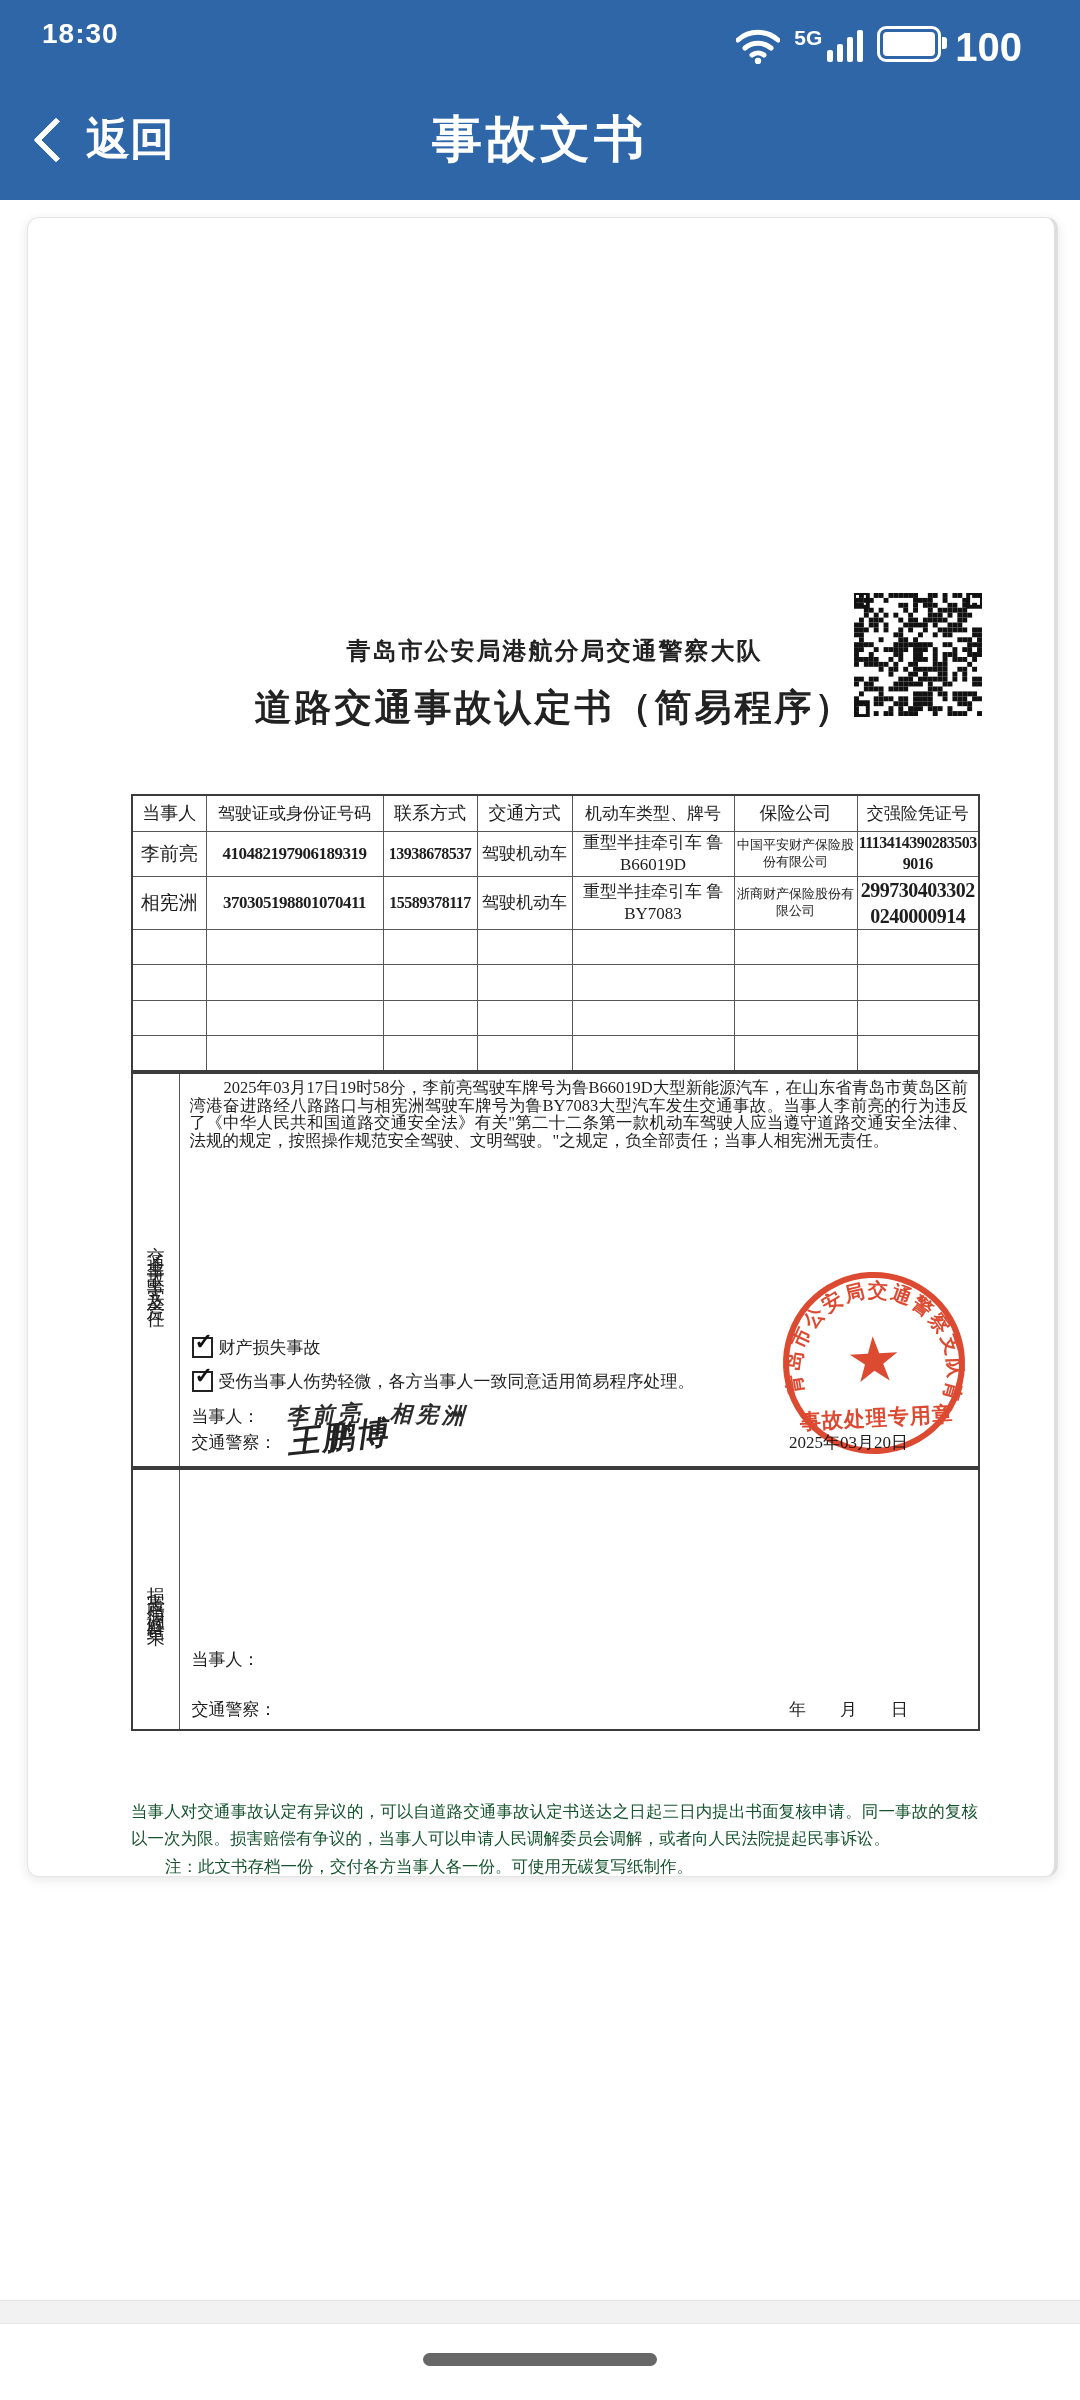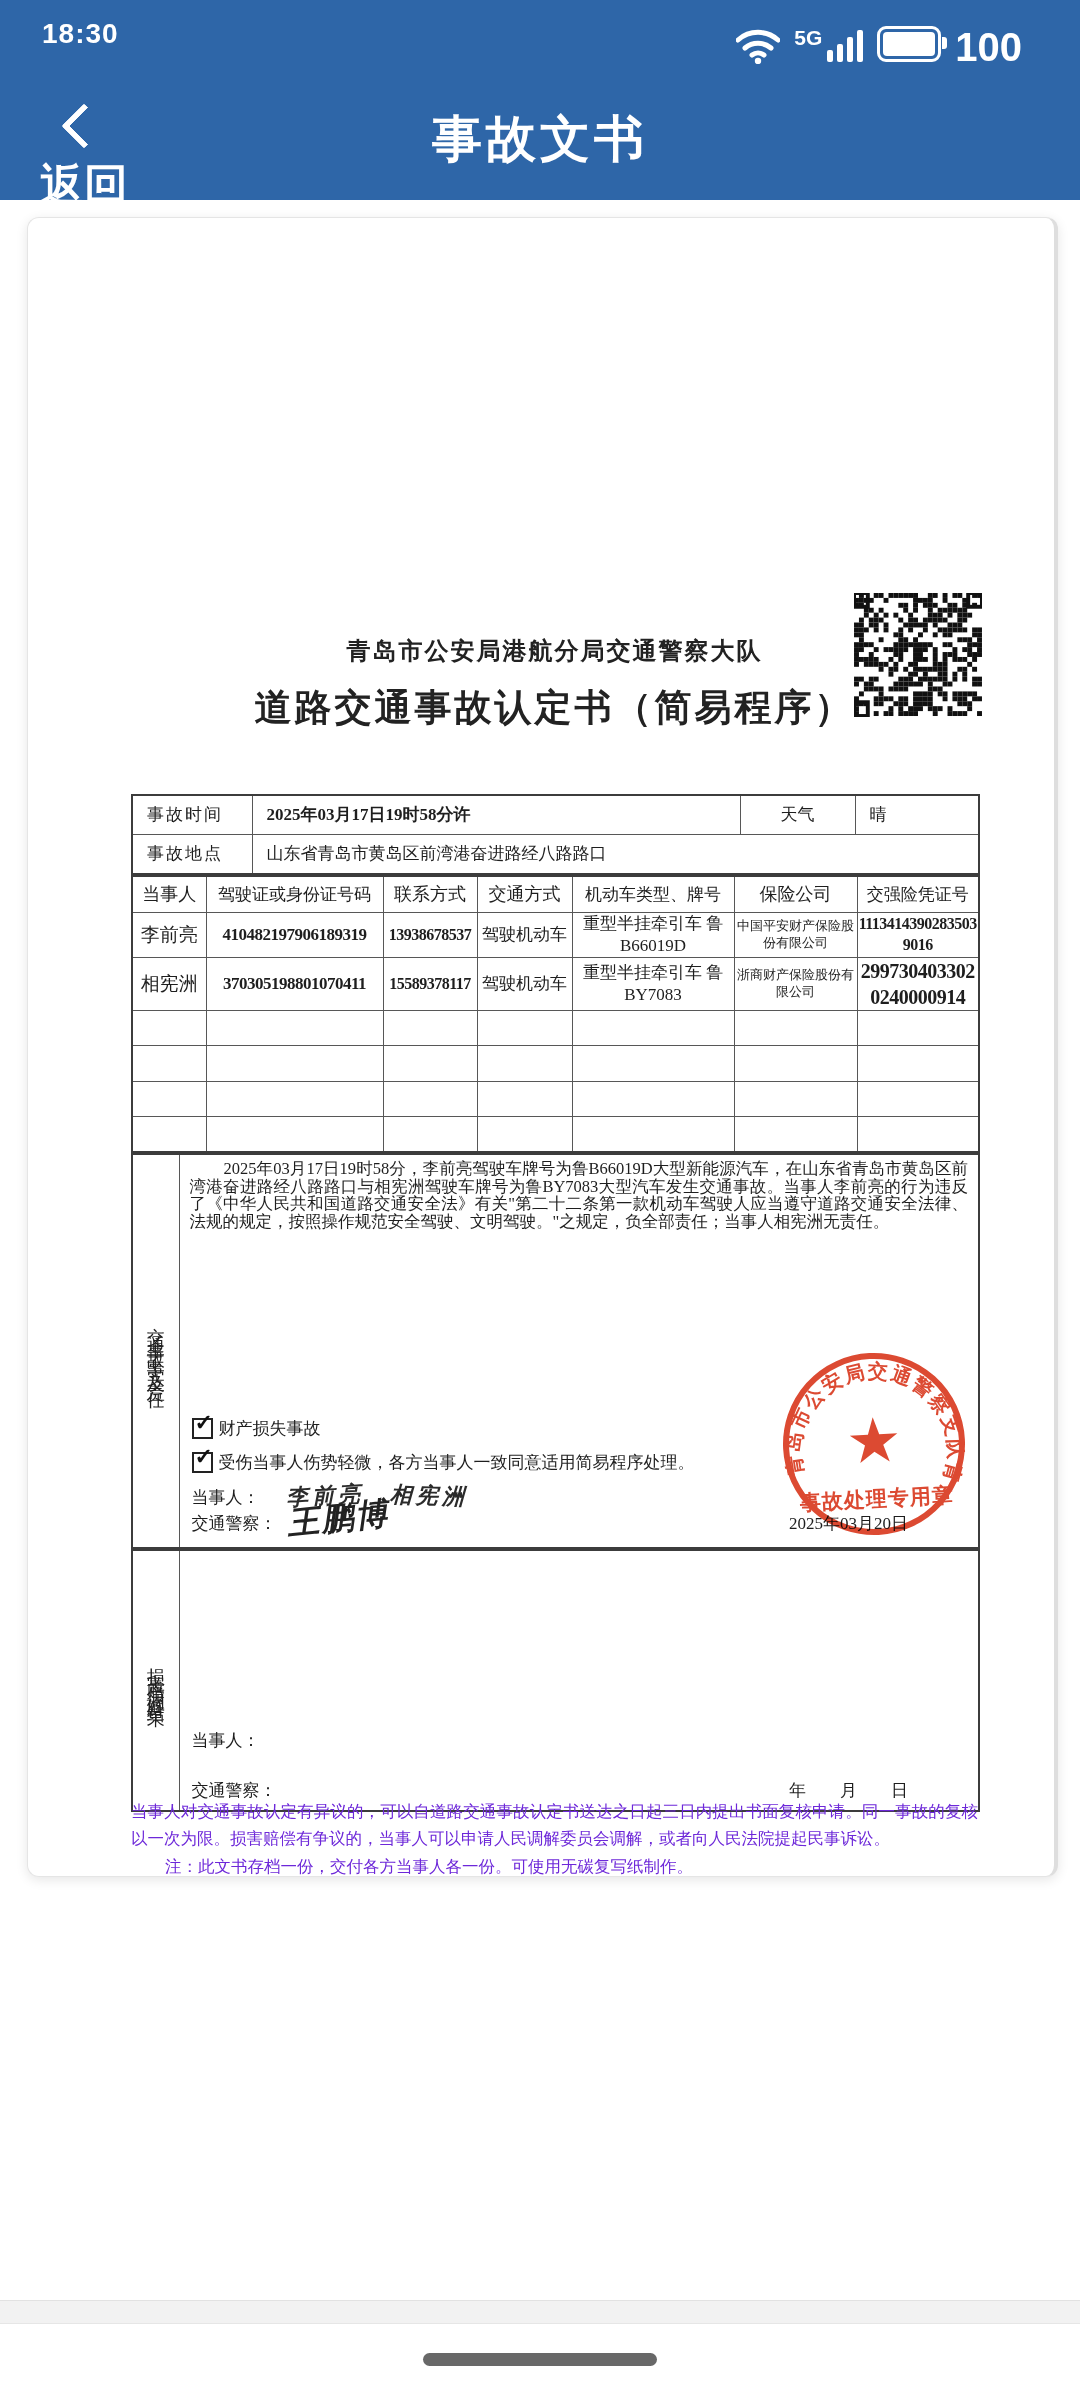--- a/index.html
+++ b/index.html
@@ -15,21 +15,21 @@
   .net5g{display:flex;align-items:flex-end;gap:3px;}
   .g5{font-size:21px;font-weight:700;margin:0 2px 14px 0;}
   .bars{display:flex;align-items:flex-end;gap:4px;margin-bottom:2px;}
   .bars i{display:block;width:6px;background:#fff;border-radius:2px;}
   .b1{height:12px}.b2{height:18px}.b3{height:25px}.b4{height:32px}
   .batt{position:relative;width:58px;height:30px;border:3px solid #fff;border-radius:9px;margin-bottom:2px;}
   .batt .fill{position:absolute;left:3px;top:3px;bottom:3px;right:3px;background:#fff;border-radius:4px;}
   .batt .tip{position:absolute;right:-9px;top:8px;width:5px;height:12px;background:#fff;border-radius:0 3px 3px 0;}
   .pct{font-size:40px;font-weight:700;margin-bottom:-6px;}
   .navrow{position:absolute;left:0;top:96px;width:1080px;height:104px;}
-  .back{position:absolute;left:40px;top:14px;display:flex;align-items:center;gap:14px;cursor:pointer;flex-direction:column;}
+  .back{position:absolute;left:40px;top:14px;display:flex;align-items:center;gap:14px;cursor:pointer;}
   .chev{width:26px;height:26px;border-left:6px solid #fff;border-bottom:6px solid #fff;
         transform:rotate(45deg);border-radius:2px;}
   .backtxt{font-size:44px;font-weight:600;}
   .navtitle{position:absolute;left:0;right:0;top:10px;text-align:center;font-size:50px;font-weight:800;letter-spacing:4px;}
 
   
   .card{position:absolute;left:27px;top:217px;width:1026px;height:1658px;background:#fff;
         border:1px solid #e5e5e5;border-right:4px solid #dedede;border-radius:12px;
         box-shadow:0 3px 12px rgba(0,0,0,.10);}
   .doc{position:absolute;inset:0;color:#222;font-family:"Liberation Serif","DejaVu Serif",serif;}
@@ -72,21 +72,21 @@
         margin-left:6px;letter-spacing:2px;}
   .pdate{font-size:17px;}
 
   .stamp{position:absolute;left:600px;top:195px;width:188px;height:188px;transform:rotate(-3deg);
          opacity:.92;mix-blend-mode:multiply;pointer-events:none;}
   .medparty{position:absolute;left:12px;bottom:58px;font-size:17px;}
   .medpolice{position:absolute;left:12px;right:70px;bottom:8px;display:flex;
              justify-content:space-between;align-items:baseline;font-size:17px;}
 
   .footer{position:absolute;left:103px;top:1580px;width:847px;font-size:16.5px;line-height:27px;
-          text-align:justify;color:#6d28d9;font-family:"Liberation Serif","DejaVu Serif",serif;}
+          text-align:justify;color:#14532d;font-family:"Liberation Serif","DejaVu Serif",serif;}
   .note2{text-indent:34px;margin-top:1px;}
 
   
   .graystrip{position:absolute;left:0;top:2300px;width:1080px;height:22px;background:#f2f2f2;
              border-top:1px solid #e2e2e2;border-bottom:1px solid #e6e6e6;}
   .homebar{position:absolute;left:423px;top:2353px;width:234px;height:13px;border-radius:7px;background:#686868;}
 </style>
 </head>
 <body>
 
@@ -469,40 +469,20 @@
         <rect x="116" y="0" width="14" height="14" fill="none" stroke="#111" stroke-width="4"></rect>
       </svg>
 
   <div class="doc-head">
     <div class="org">青岛市公安局港航分局交通警察大队</div>
     <div class="doctitle">道路交通事故认定书（简易程序）</div>
   </div>
 
   <div class="tbl-wrap">
 
-    <table>
-      <colgroup>
-            <col style="width:120px">
-            <col style="width:488px">
-            <col style="width:115px">
-            <col style="width:124px">
-          </colgroup>
-      <tbody>
-            <tr style="height:39px">
-        <td class="lblcell">事故时间</td>
-        <td class="valcell bold">2025年03月17日19时58分许</td>
-        <td class="ctr">天气</td>
-        <td class="valcell">晴</td>
-      </tr>
-      <tr style="height:40px">
-        <td class="lblcell">事故地点</td>
-        <td class="valcell" colspan="3">山东省青岛市黄岛区前湾港奋进路经八路路口</td>
-      </tr>
-    </tbody>
-        </table>
 
     <table>
       <colgroup>
             <col style="width:74px">
             <col style="width:177px">
             <col style="width:94px">
             <col style="width:95px">
             <col style="width:162px">
             <col style="width:123px">
             <col style="width:122px">

